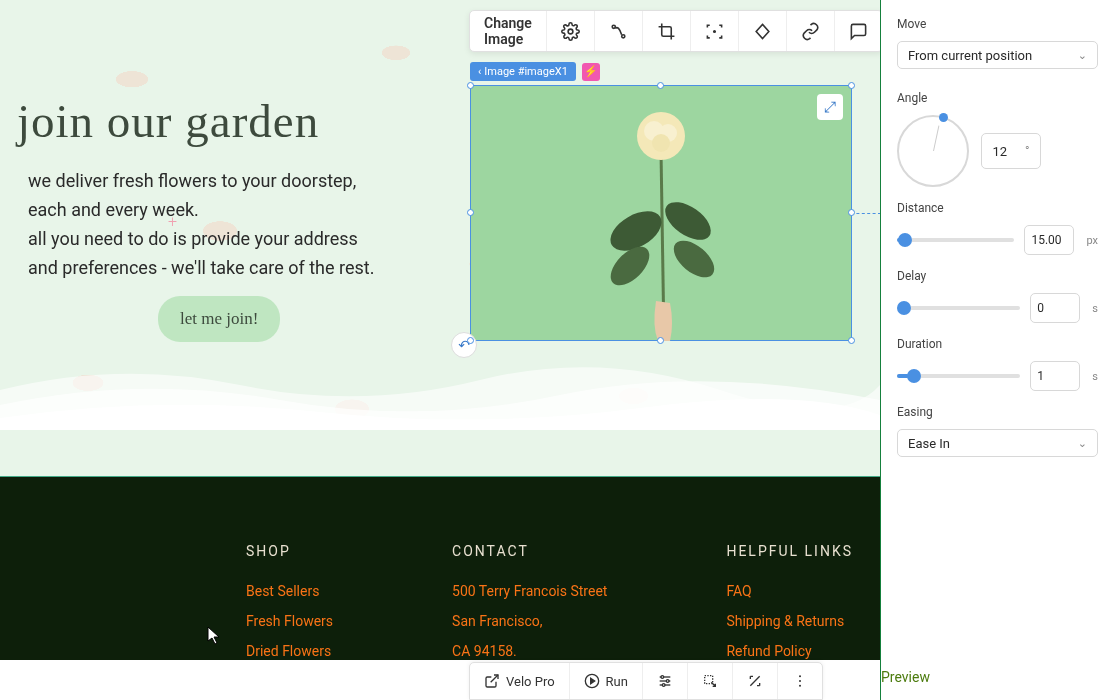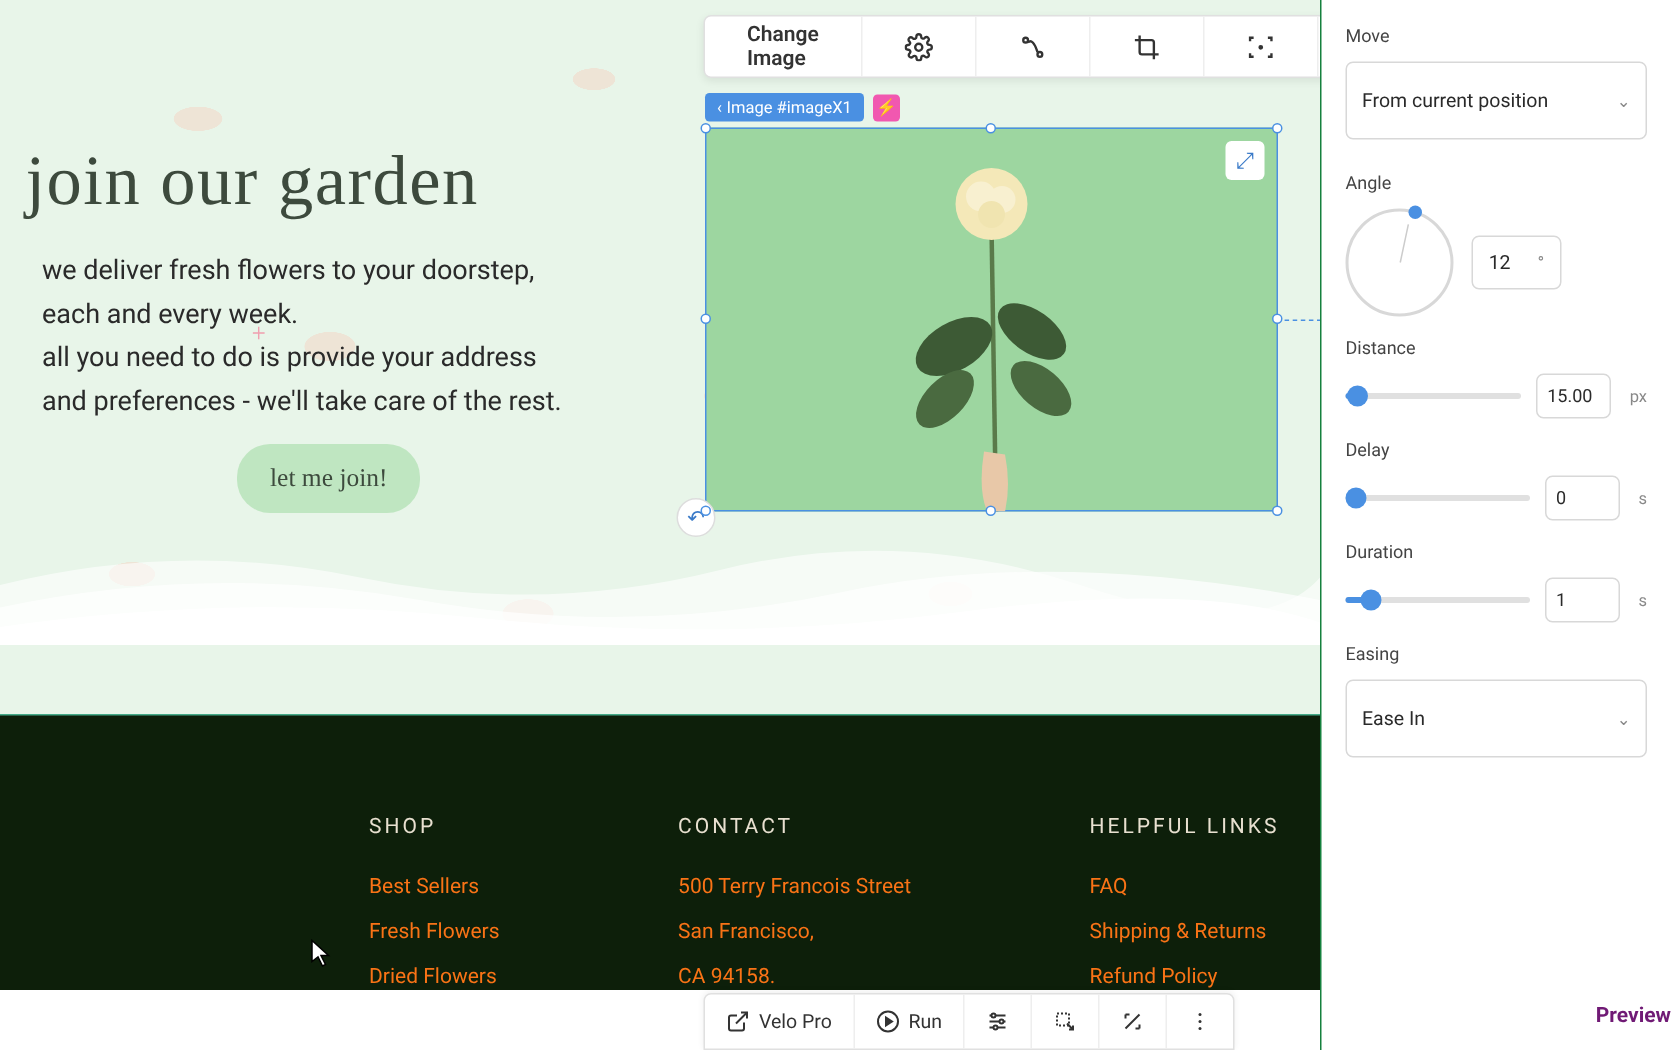--- a/index.html
+++ b/index.html
@@ -27,44 +27,44 @@
 .handle.bl{left:-4px;bottom:-4px}.handle.bm{left:calc(50% - 4px);bottom:-4px}.handle.br{right:-4px;bottom:-4px}
 .expand-badge{position:absolute;right:8px;top:8px;width:26px;height:26px;background:#fff;border-radius:4px;display:flex;align-items:center;justify-content:center;font-size:15px;color:#3a7ac8;cursor:pointer}
 .undo-badge{position:absolute;left:-20px;bottom:-18px;width:26px;height:26px;background:#fff;border:1px solid #ddd;border-radius:50%;display:flex;align-items:center;justify-content:center;font-size:14px;color:#3a7ac8;cursor:pointer}
 .guide{position:absolute;right:-30px;top:50%;width:30px;border-top:1px dashed #4a90e2}
 .plus-marker{position:absolute;left:168px;top:212px;color:#f0a0b0;font-size:16px;font-weight:300}
 .flower-svg{position:absolute;left:50%;top:5px;transform:translateX(-50%);width:150px;height:250px}
 .tag-bar{position:absolute;left:470px;top:62px;display:flex;gap:6px;align-items:center}
 .tag{background:#4a90e2;color:#fff;font-size:11px;padding:3px 8px;border-radius:3px;display:flex;align-items:center;gap:3px}
 .bolt{background:#f158b0;color:#fff;font-size:11px;width:18px;height:18px;border-radius:3px;display:flex;align-items:center;justify-content:center}
 .toolbar{position:absolute;left:469px;top:10px;height:42px;background:#fff;border:1px solid #e0e0e0;border-radius:5px;display:flex;align-items:center;box-shadow:0 2px 6px rgba(0,0,0,.08)}
-.tb-btn{padding:0 28px;height:100%;display:flex;align-items:center;justify-content:center;cursor:pointer;border-right:1px solid #eee;color:#333}
+.tb-btn{padding:0 14px;height:100%;display:flex;align-items:center;justify-content:center;cursor:pointer;border-right:1px solid #eee;color:#333}
 .tb-btn.txt{font-size:14px;font-weight:600}
 .tb-btn svg{width:19px;height:19px}
 .footer{position:absolute;left:0;top:476px;width:880px;height:184px;background:#0d1f0a;color:#e8e0d0;font-family:Georgia,serif;padding:66px 0 0 246px;display:flex;gap:119px;border-top:1px solid #4a8;overflow:hidden}
 .fcol h4{font-size:14px;letter-spacing:2px;margin-bottom:24px;font-weight:400}
 .fcol div,.fcol a{font-size:14px;margin-bottom:14px;display:block;color:#f97316;text-decoration:none}
 .cursor{position:absolute;left:207px;top:626px;font-size:18px;pointer-events:none;color:#000}
 .side{position:absolute;right:0;top:0;width:234px;height:700px;background:#fff;border-left:1px solid #15803d;padding:12px 16px 0;font-size:13px;color:#2a2a2a}
 .side label{font-size:12px;color:#444;display:block;margin:5px 0 10px}
-.sel{width:100%;height:52px;border:1px solid #d8d8d8;border-radius:5px;padding:0 10px;font-size:13px;background:#fff;display:flex;align-items:center;justify-content:space-between;cursor:pointer}
+.sel{width:100%;height:28px;border:1px solid #d8d8d8;border-radius:5px;padding:0 10px;font-size:13px;background:#fff;display:flex;align-items:center;justify-content:space-between;cursor:pointer}
 .sel .chev{color:#888;font-size:11px}
 .angle-row{display:flex;align-items:center;gap:12px;margin-bottom:14px}
 .dial{width:72px;height:72px;border:2px solid #d8d8d8;border-radius:50%;position:relative}
 .dial .knob{position:absolute;width:9px;height:9px;background:#4a90e2;border-radius:50%;left:50%;top:-4px;transform:translateX(6px)}
 .dial .hand{position:absolute;left:50%;bottom:50%;width:1px;height:26px;background:#ccc;transform-origin:bottom;transform:rotate(12deg)}
 .numbox{width:60px;height:36px;border:1px solid #d8d8d8;border-radius:5px;display:flex;align-items:center;justify-content:center;gap:18px;font-size:13px}
 .numbox .unit{color:#888;font-size:12px}
 .slider-row{display:flex;align-items:center;gap:10px;margin-bottom:14px}
 .slider{flex:1;position:relative;height:4px;background:#e0e0e0;border-radius:2px}
 .slider .fill{position:absolute;left:0;top:0;height:100%;background:#4a90e2;border-radius:2px}
 .slider .thumb{position:absolute;top:-5px;width:14px;height:14px;background:#4a90e2;border-radius:50%;cursor:pointer}
 .valbox{width:50px;height:30px;border:1px solid #d8d8d8;border-radius:5px;display:flex;align-items:center;padding:0 6px;font-size:12px}
 .unit-sm{font-size:11px;color:#888;margin-left:2px}
-.preview{position:absolute;bottom:15px;left:0;right:0;text-align:right;color:#701a75;font-size:14px;font-weight:700;cursor:pointer}
+.preview{position:absolute;bottom:15px;left:0;right:0;text-align:left;color:#4d7c0f;font-size:14px;font-weight:400;cursor:pointer}
 .bottom-bar{position:absolute;left:469px;top:662px;height:38px;background:#fff;border:1px solid #e0e0e0;border-radius:5px 5px 0 0;display:flex;align-items:center;box-shadow:0 -1px 4px rgba(0,0,0,.06)}
 .bb-btn{padding:0 14px;height:100%;display:flex;align-items:center;gap:6px;border-right:1px solid #eee;font-size:13px;cursor:pointer;color:#333}
 .bb-btn svg{width:16px;height:16px}
 </style>
 </head>
 <body>
 
 <div class="canvas">
   <div class="leaf-bg"></div>
   <svg class="wave" viewBox="0 0 880 80" preserveAspectRatio="none">

